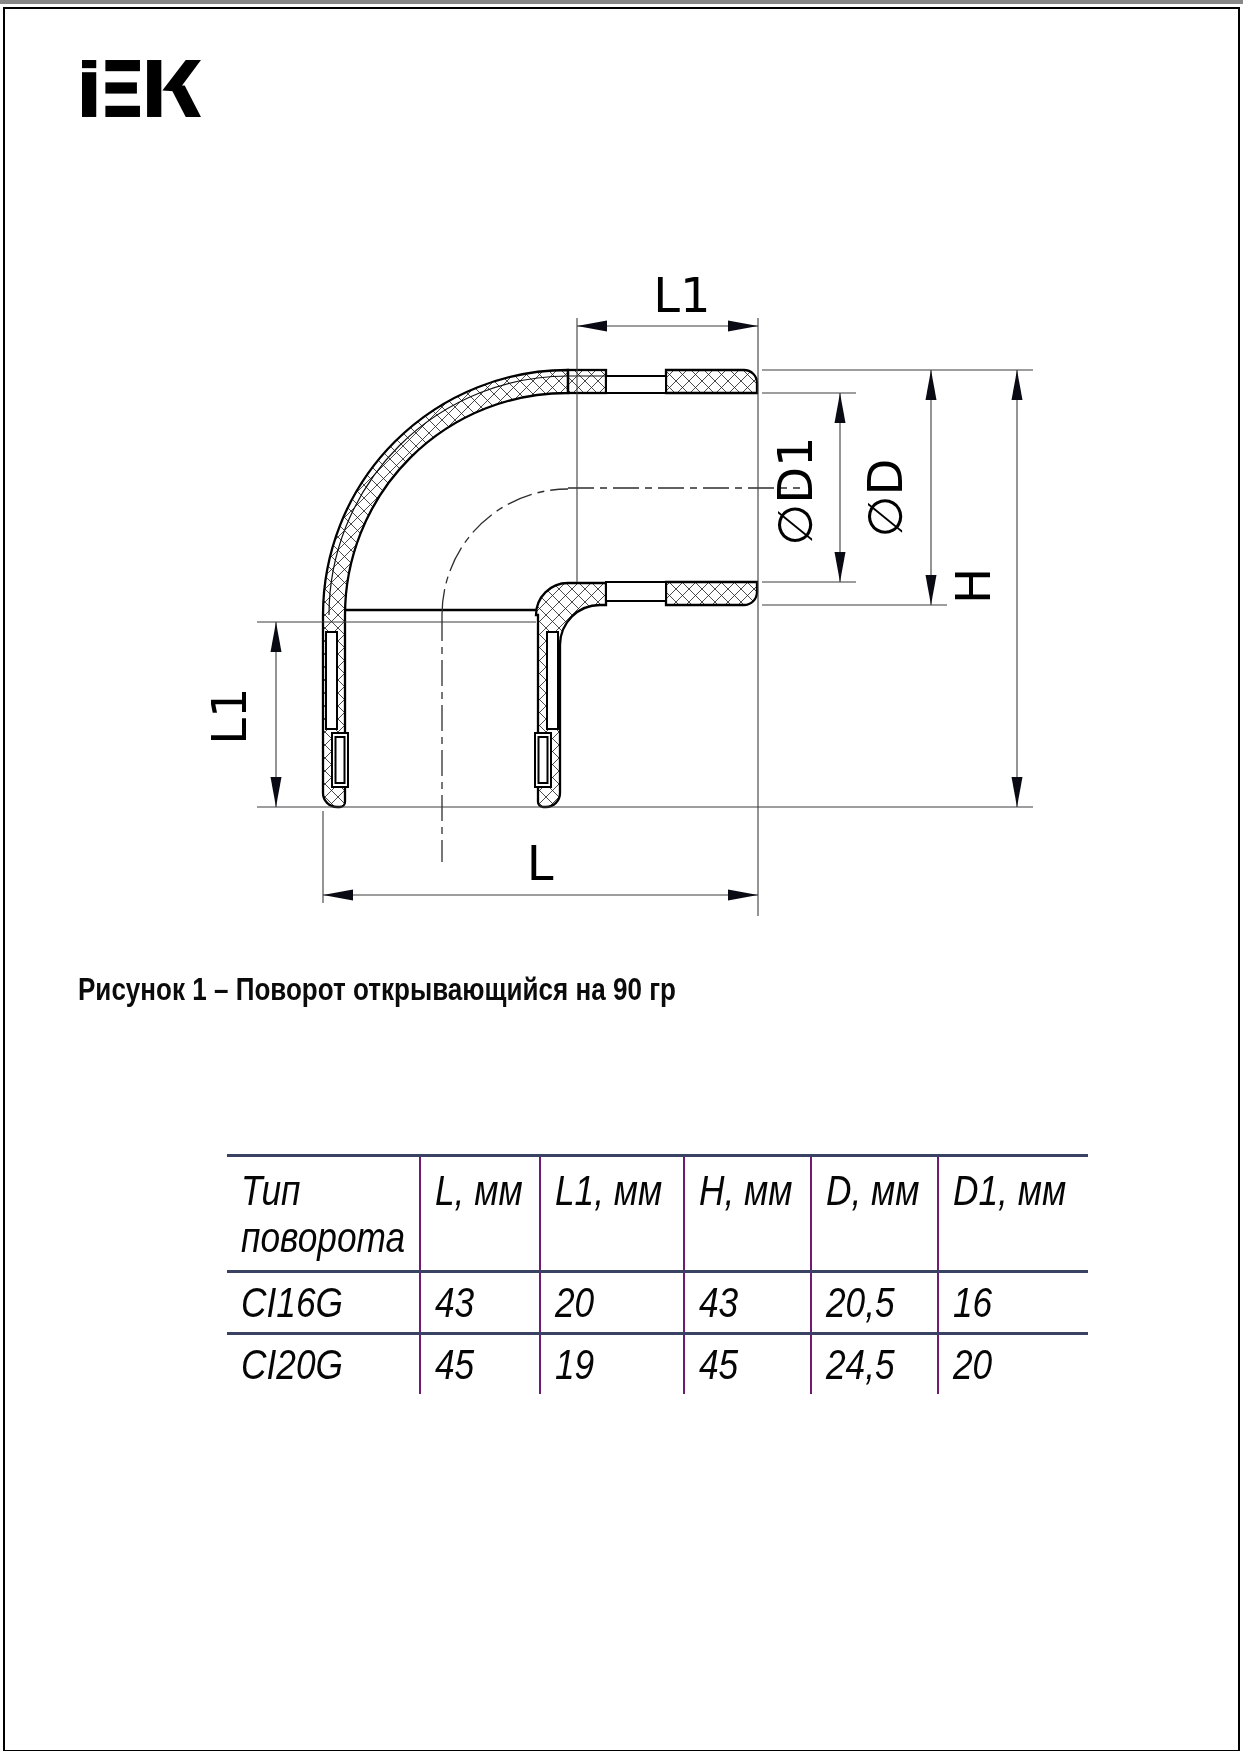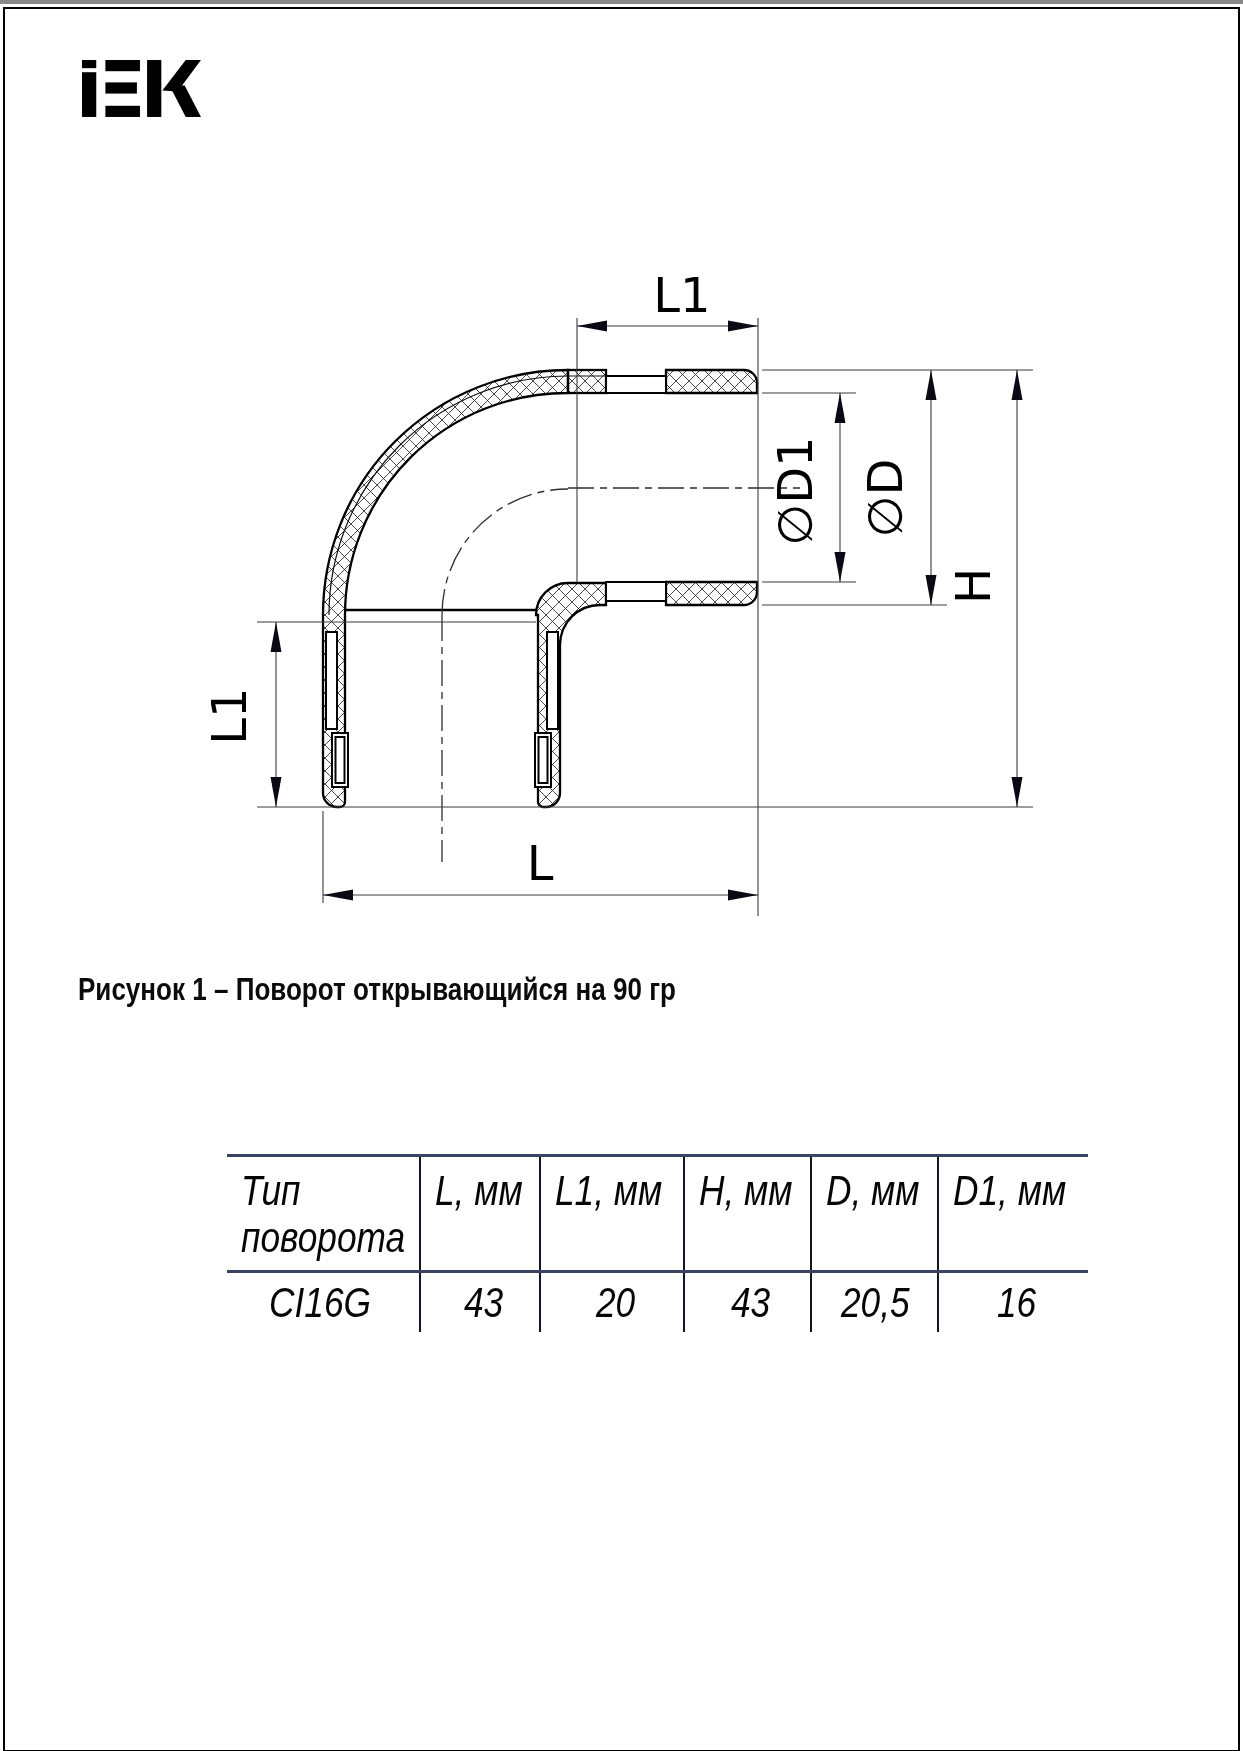--- a/index.html
+++ b/index.html
@@ -19,23 +19,23 @@
   .spec-table{
     position:absolute;left:227px;top:1150px;border-collapse:collapse;table-layout:fixed;
     font-size:42px;color:#060606;
   }
   .spec-table td,.spec-table th{
     padding:0 0 0 14px;text-align:left;font-weight:normal;vertical-align:middle;
     border-top:3px solid #3a4263;
     font-style:italic;
   }
   .spec-table tr.last td{border-bottom:3px solid #3a4263;}
-  .spec-table td+td,.spec-table th+th{border-left:2px solid #0f172a;}
+  .spec-table td+td,.spec-table th+th{border-left:2px solid #701a75;}
   .spec-table th{height:103px;vertical-align:top;padding-top:10px;}
-  .spec-table td{height:59px;text-align:center;}
+  .spec-table td{height:59px;}
   .c0{width:193px}.c1{width:109px}.c2{width:109px}.c3{width:105px}.c4{width:109px}.c5{width:106px}
   .wrapcell{width:150px;line-height:1.12;white-space:normal;}
   .hatched{fill:url(#xh);stroke:#000;stroke-width:2.3px;}
   .whitepiece{fill:#fff;stroke:#000;stroke-width:2px;}
   .thin{fill:none;stroke:#3c3c3c;stroke-width:1.1px;}
   .seam{fill:none;stroke:#111;stroke-width:1.2px;}
   .thick{fill:none;stroke:#000;stroke-width:2.4px;}
   .cline{fill:none;stroke:#2e2e2e;stroke-width:1.3px;stroke-dasharray:26 6 7 6;}
   .dimlabel{font-family:"DejaVu Sans",sans-serif;font-size:48px;fill:#000;}
   .arrow{fill:#0a0a14;stroke:none;}
@@ -171,15 +171,23 @@
       <th><span class="cond">D1, мм</span></th>
     </tr>
     <tr>
       <td><span class="cond">CI16G</span></td>
       <td><span class="cond">43</span></td>
       <td><span class="cond">20</span></td>
       <td><span class="cond">43</span></td>
       <td><span class="cond">20,5</span></td>
       <td><span class="cond">16</span></td>
     </tr>
+    <tr>
+      <td><span class="cond">CI20G</span></td>
+      <td><span class="cond">45</span></td>
+      <td><span class="cond">19</span></td>
+      <td><span class="cond">45</span></td>
+      <td><span class="cond">24,5</span></td>
+      <td><span class="cond">20</span></td>
+    </tr>
   </tbody>
     </table>
 </div>
 
 </body></html>

